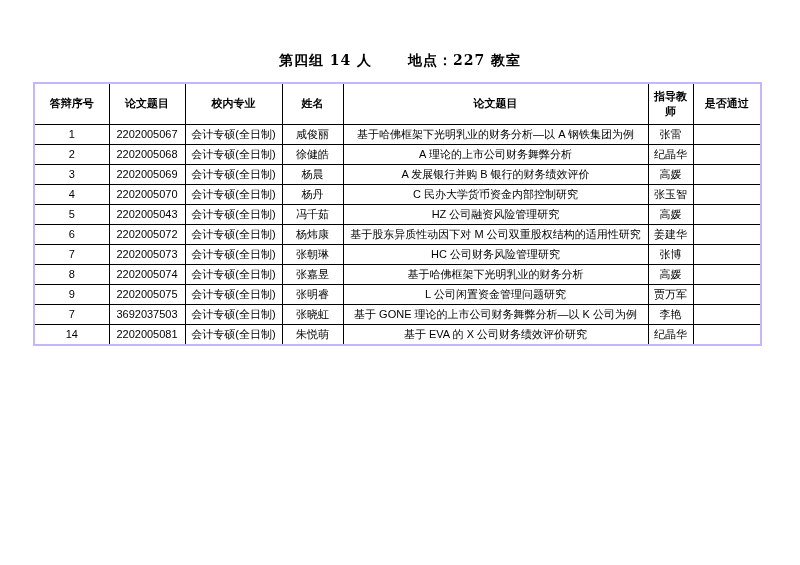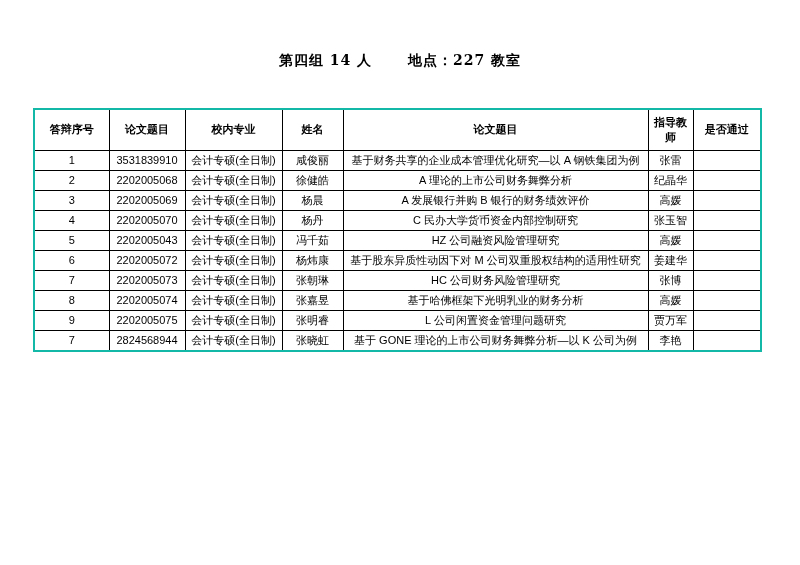--- a/index.html
+++ b/index.html
@@ -22,24 +22,24 @@
     text-align: center;
     font-family: "DejaVu Serif", "Liberation Serif", serif;
     font-weight: bold;
     font-size: 14px;
     letter-spacing: 1px;
     white-space: nowrap;
   }
   .doc-title .loc { margin-left: 30px; }
   table.schedule {
     position: absolute;
-    left: 33px; top: 108px;
+    left: 33px; top: 82px;
     width: 727px;
     border-collapse: collapse;
-    border: 2px solid #14b8a6;
+    border: 2px solid #c4b5fd;
     table-layout: fixed;
   }
   table.schedule th, table.schedule td {
     border: 1px solid #000000;
     font-size: 11px;
     line-height: 15px;
     text-align: center;
     vertical-align: middle;
     padding: 2px 2px;
     overflow: hidden;
@@ -86,24 +86,24 @@
         <th>校内专业</th>
         <th>姓名</th>
         <th>论文题目</th>
         <th>指导教师</th>
         <th>是否通过</th>
       </tr>
     </thead>
     <tbody id="table-body">
   <tr>
     <td>1</td>
-    <td>3531839910</td>
+    <td>2202005067</td>
     <td>会计专硕(全日制)</td>
     <td>咸俊丽</td>
-    <td>基于财务共享的企业成本管理优化研究—以 A 钢铁集团为例</td>
+    <td>基于哈佛框架下光明乳业的财务分析—以 A 钢铁集团为例</td>
     <td>张雷</td>
     <td></td>
   </tr>
 
   <tr>
     <td>2</td>
     <td>2202005068</td>
     <td>会计专硕(全日制)</td>
     <td>徐健皓</td>
     <td>A 理论的上市公司财务舞弊分析</td>
@@ -179,24 +179,33 @@
     <td>L 公司闲置资金管理问题研究</td>
     <td>贾万军</td>
     <td></td>
   </tr>
 
 
 
 
   <tr>
     <td>7</td>
-    <td>2824568944</td>
+    <td>3692037503</td>
     <td>会计专硕(全日制)</td>
     <td>张晓虹</td>
     <td>基于 GONE 理论的上市公司财务舞弊分析—以 K 公司为例</td>
     <td>李艳</td>
     <td></td>
   </tr>
 
+  <tr>
+    <td>14</td>
+    <td>2202005081</td>
+    <td>会计专硕(全日制)</td>
+    <td>朱悦萌</td>
+    <td>基于 EVA 的 X 公司财务绩效评价研究</td>
+    <td>纪晶华</td>
+    <td></td>
+  </tr>
 </tbody>
   </table>
 
 </div>
 
 </body></html>

